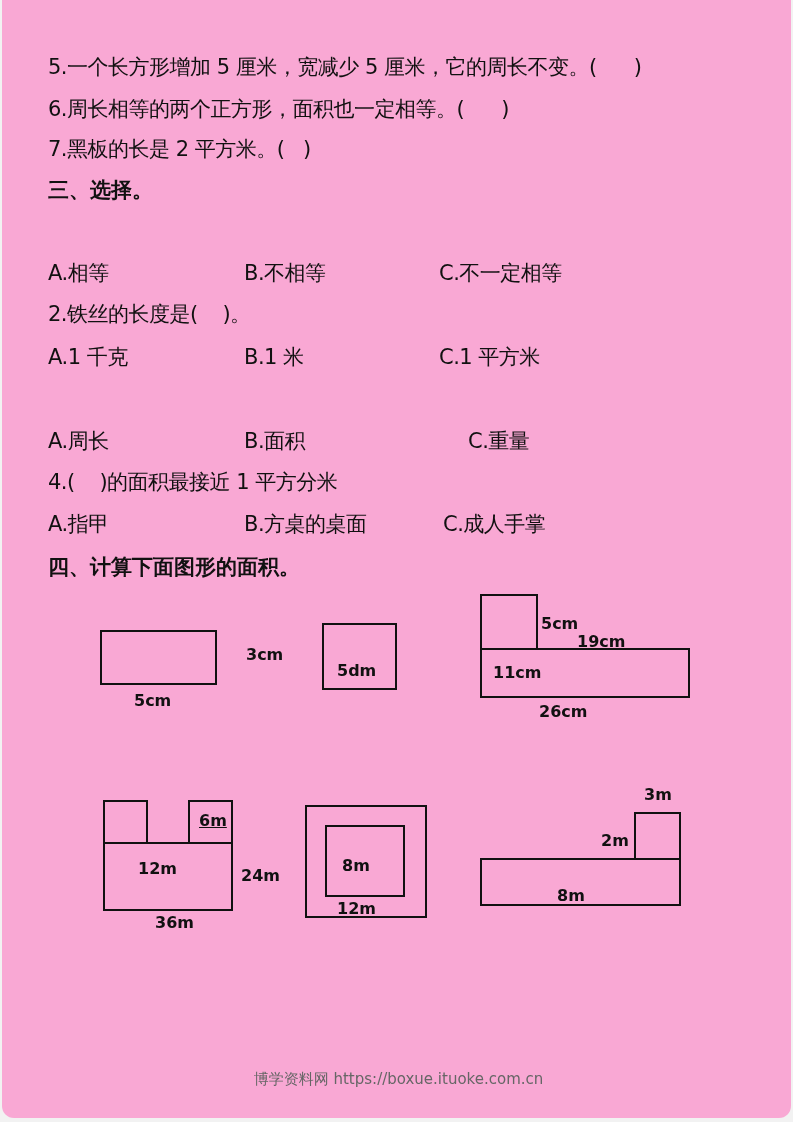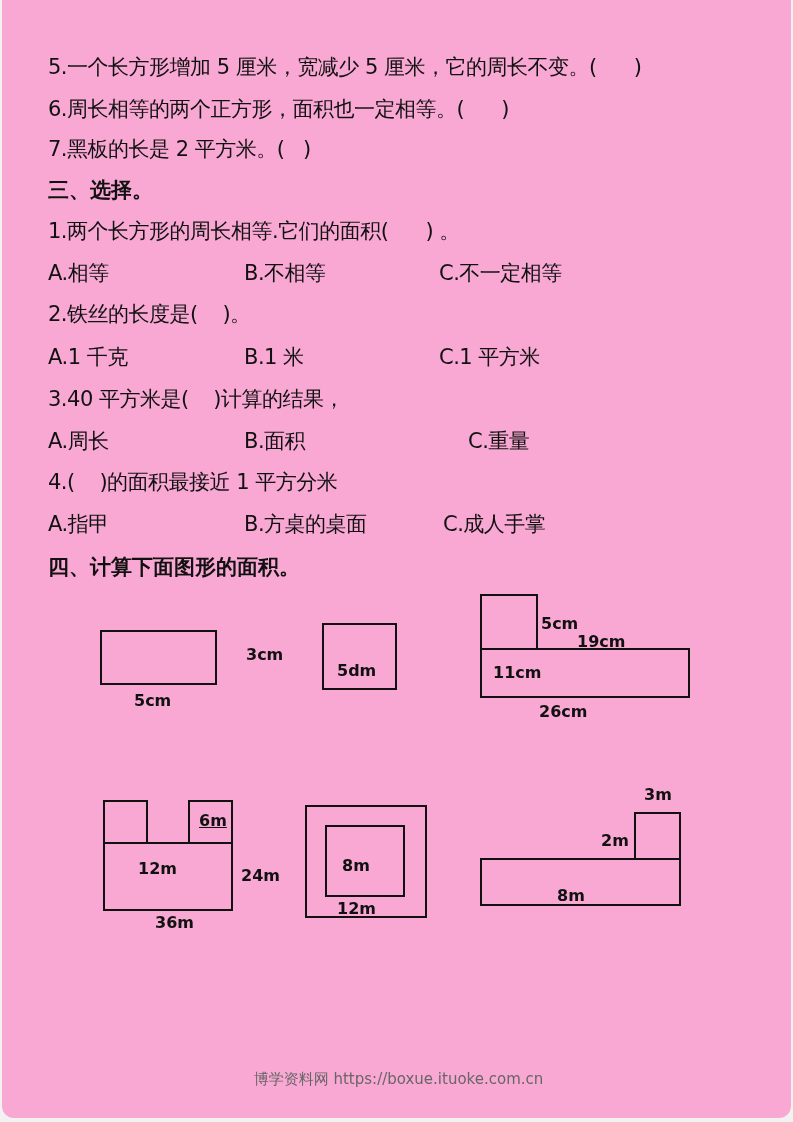--- a/index.html
+++ b/index.html
@@ -22,31 +22,29 @@
 <body>
 
 <div class="page">
 
   <div class="line" style="left:46px; top:53px;">5.一个长方形增加 5 厘米，宽减少 5 厘米，它的周长不变。(      )</div>
   <div class="line" style="left:46px; top:95px;">6.周长相等的两个正方形，面积也一定相等。(      )</div>
   <div class="line" style="left:46px; top:135px;">7.黑板的长是 2 平方米。(   )</div>
 
   <div class="heading" style="left:46px; top:176px;">三、选择。</div>
 
-  <div class="line" style="left:46px; top:217px;">1.两个长方形的周长相等.它们的面积(      ) 。</div>
   <div class="opt" style="left:46px; top:259px;">A.相等</div>
   <div class="opt" style="left:242px; top:259px;">B.不相等</div>
   <div class="opt" style="left:437px; top:259px;">C.不一定相等</div>
 
   <div class="line" style="left:46px; top:300px;">2.铁丝的长度是(    )。</div>
   <div class="opt" style="left:46px; top:343px;">A.1 千克</div>
   <div class="opt" style="left:242px; top:343px;">B.1 米</div>
   <div class="opt" style="left:437px; top:343px;">C.1 平方米</div>
 
-  <div class="line" style="left:46px; top:385px;">3.40 平方米是(    )计算的结果，</div>
   <div class="opt" style="left:46px; top:427px;">A.周长</div>
   <div class="opt" style="left:242px; top:427px;">B.面积</div>
   <div class="opt" style="left:437px; top:427px;margin-left:29px;">C.重量</div>
 
   <div class="line" style="left:46px; top:468px;">4.(    )的面积最接近 1 平方分米</div>
   <div class="opt" style="left:46px; top:510px;">A.指甲</div>
   <div class="opt" style="left:242px; top:510px;">B.方桌的桌面</div>
   <div class="opt" style="left:441px; top:510px;">C.成人手掌</div>
 
   <div class="heading" style="left:46px; top:553px;">四、计算下面图形的面积。</div>

